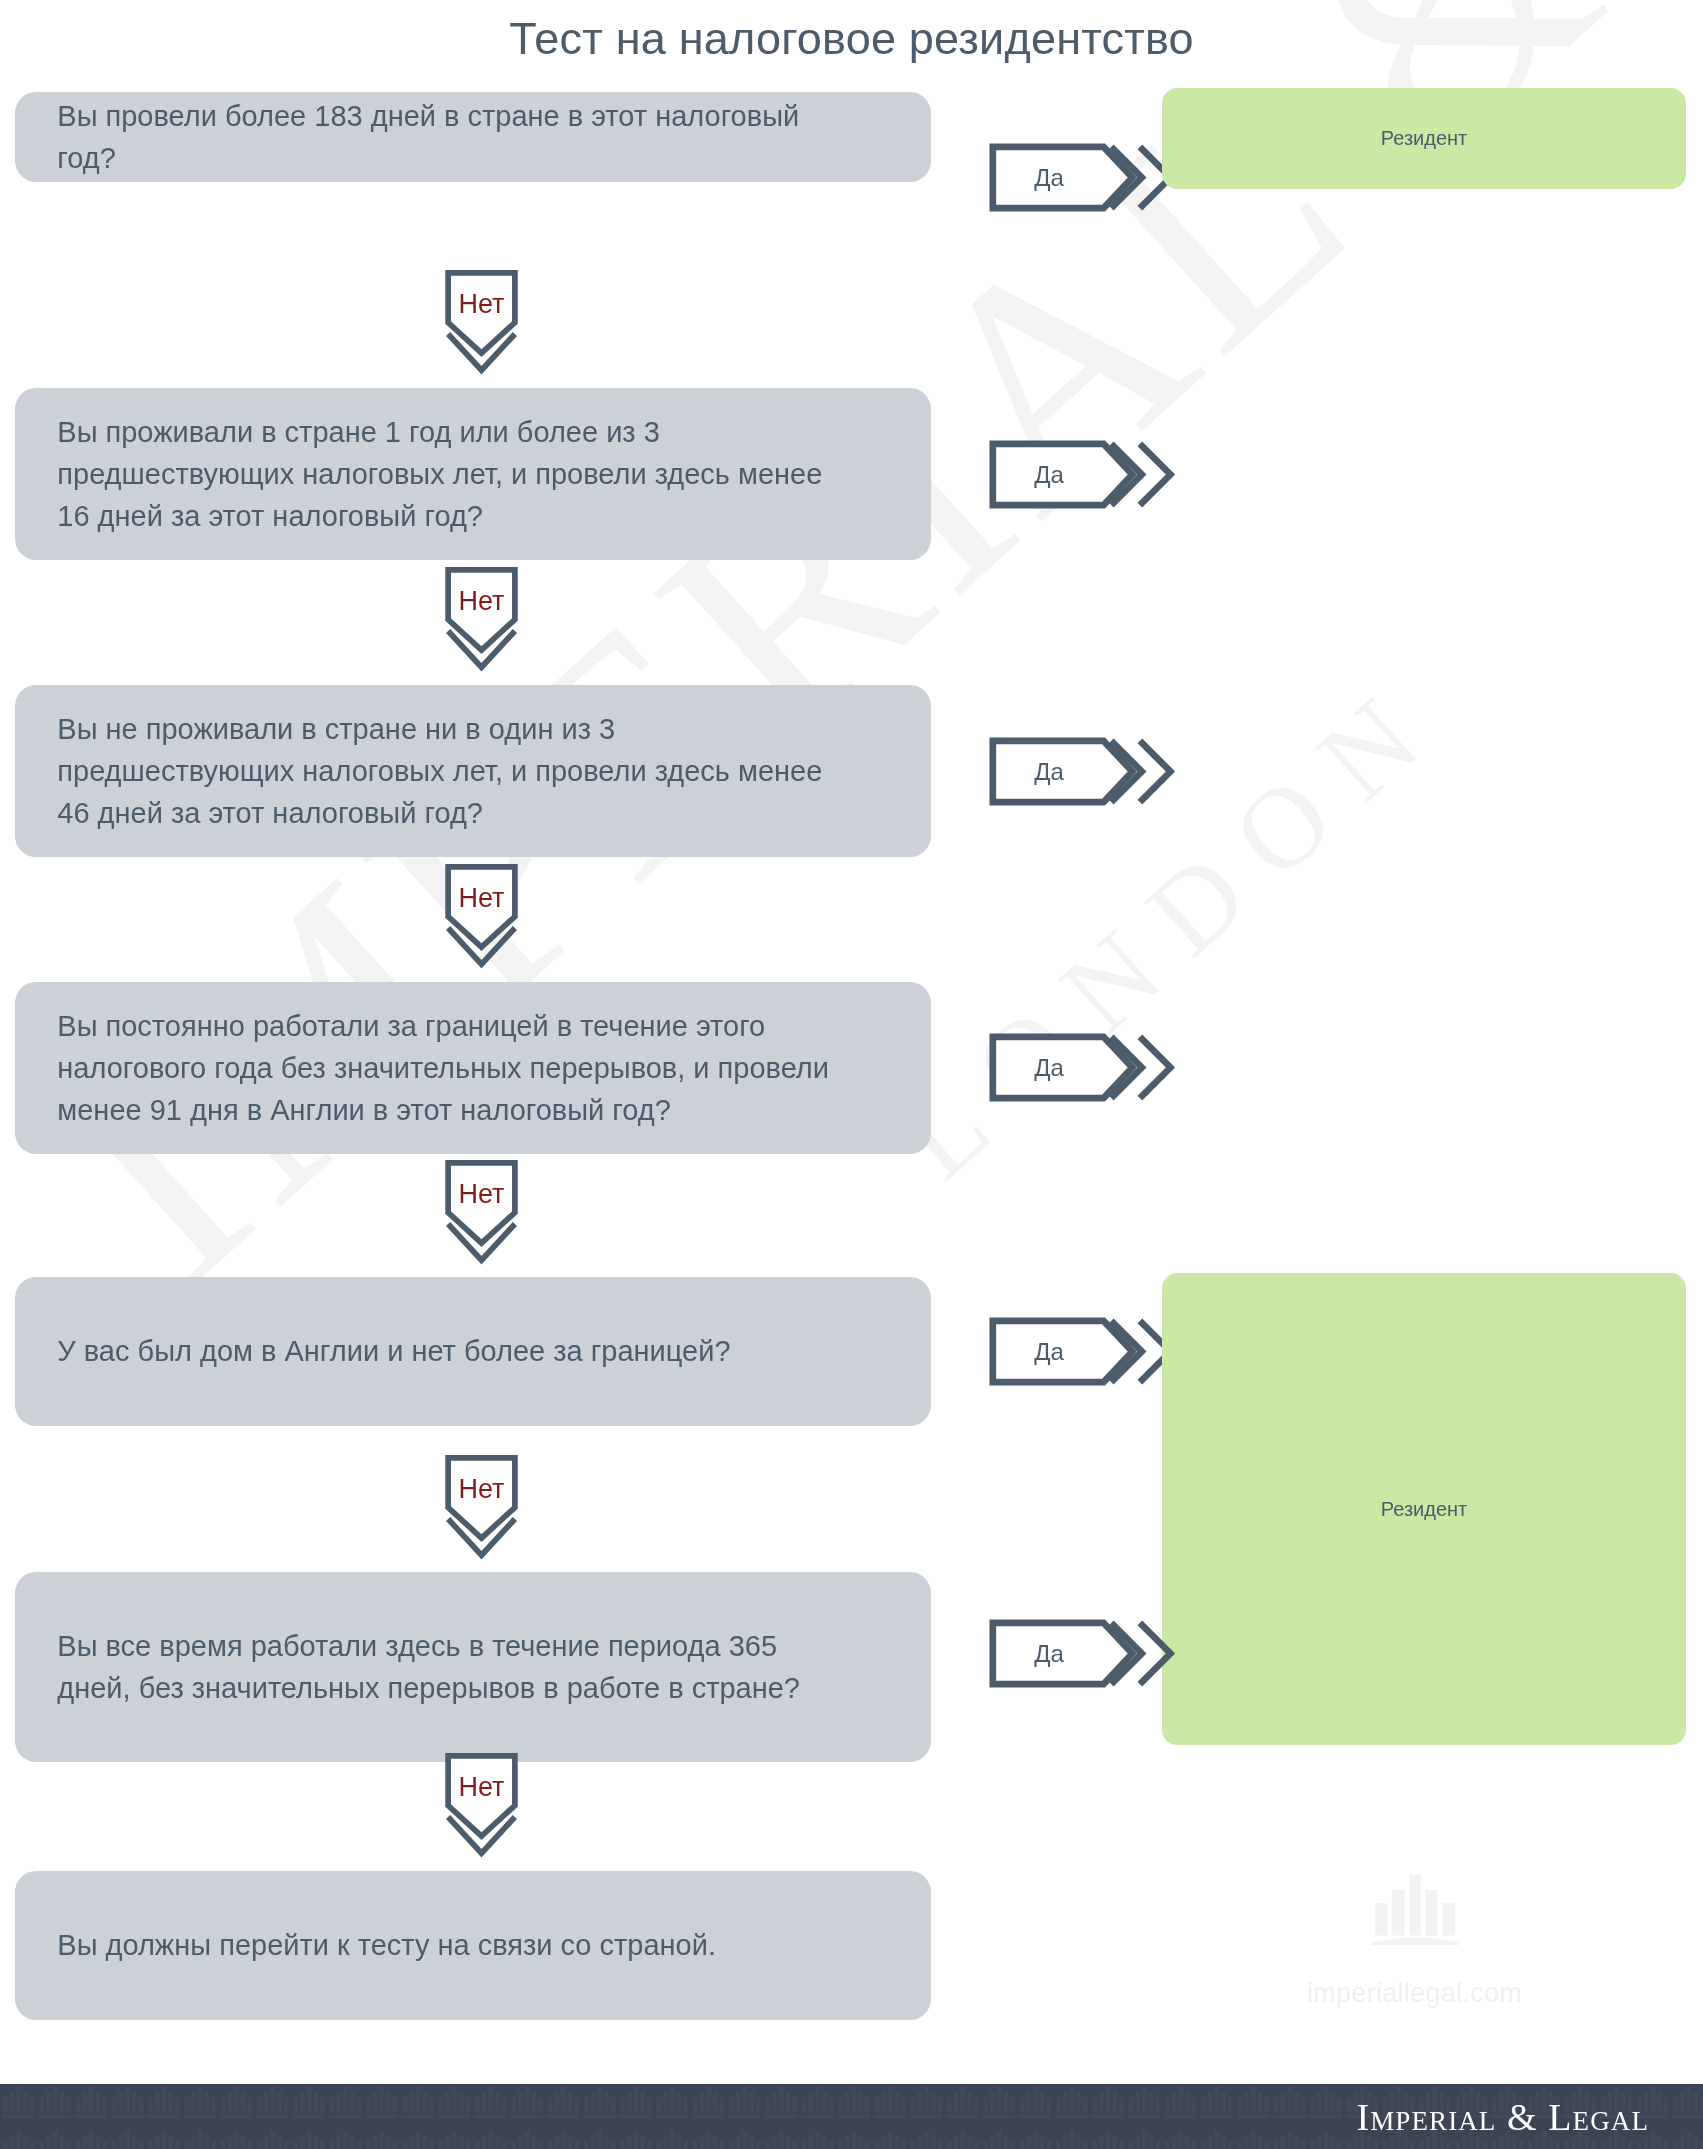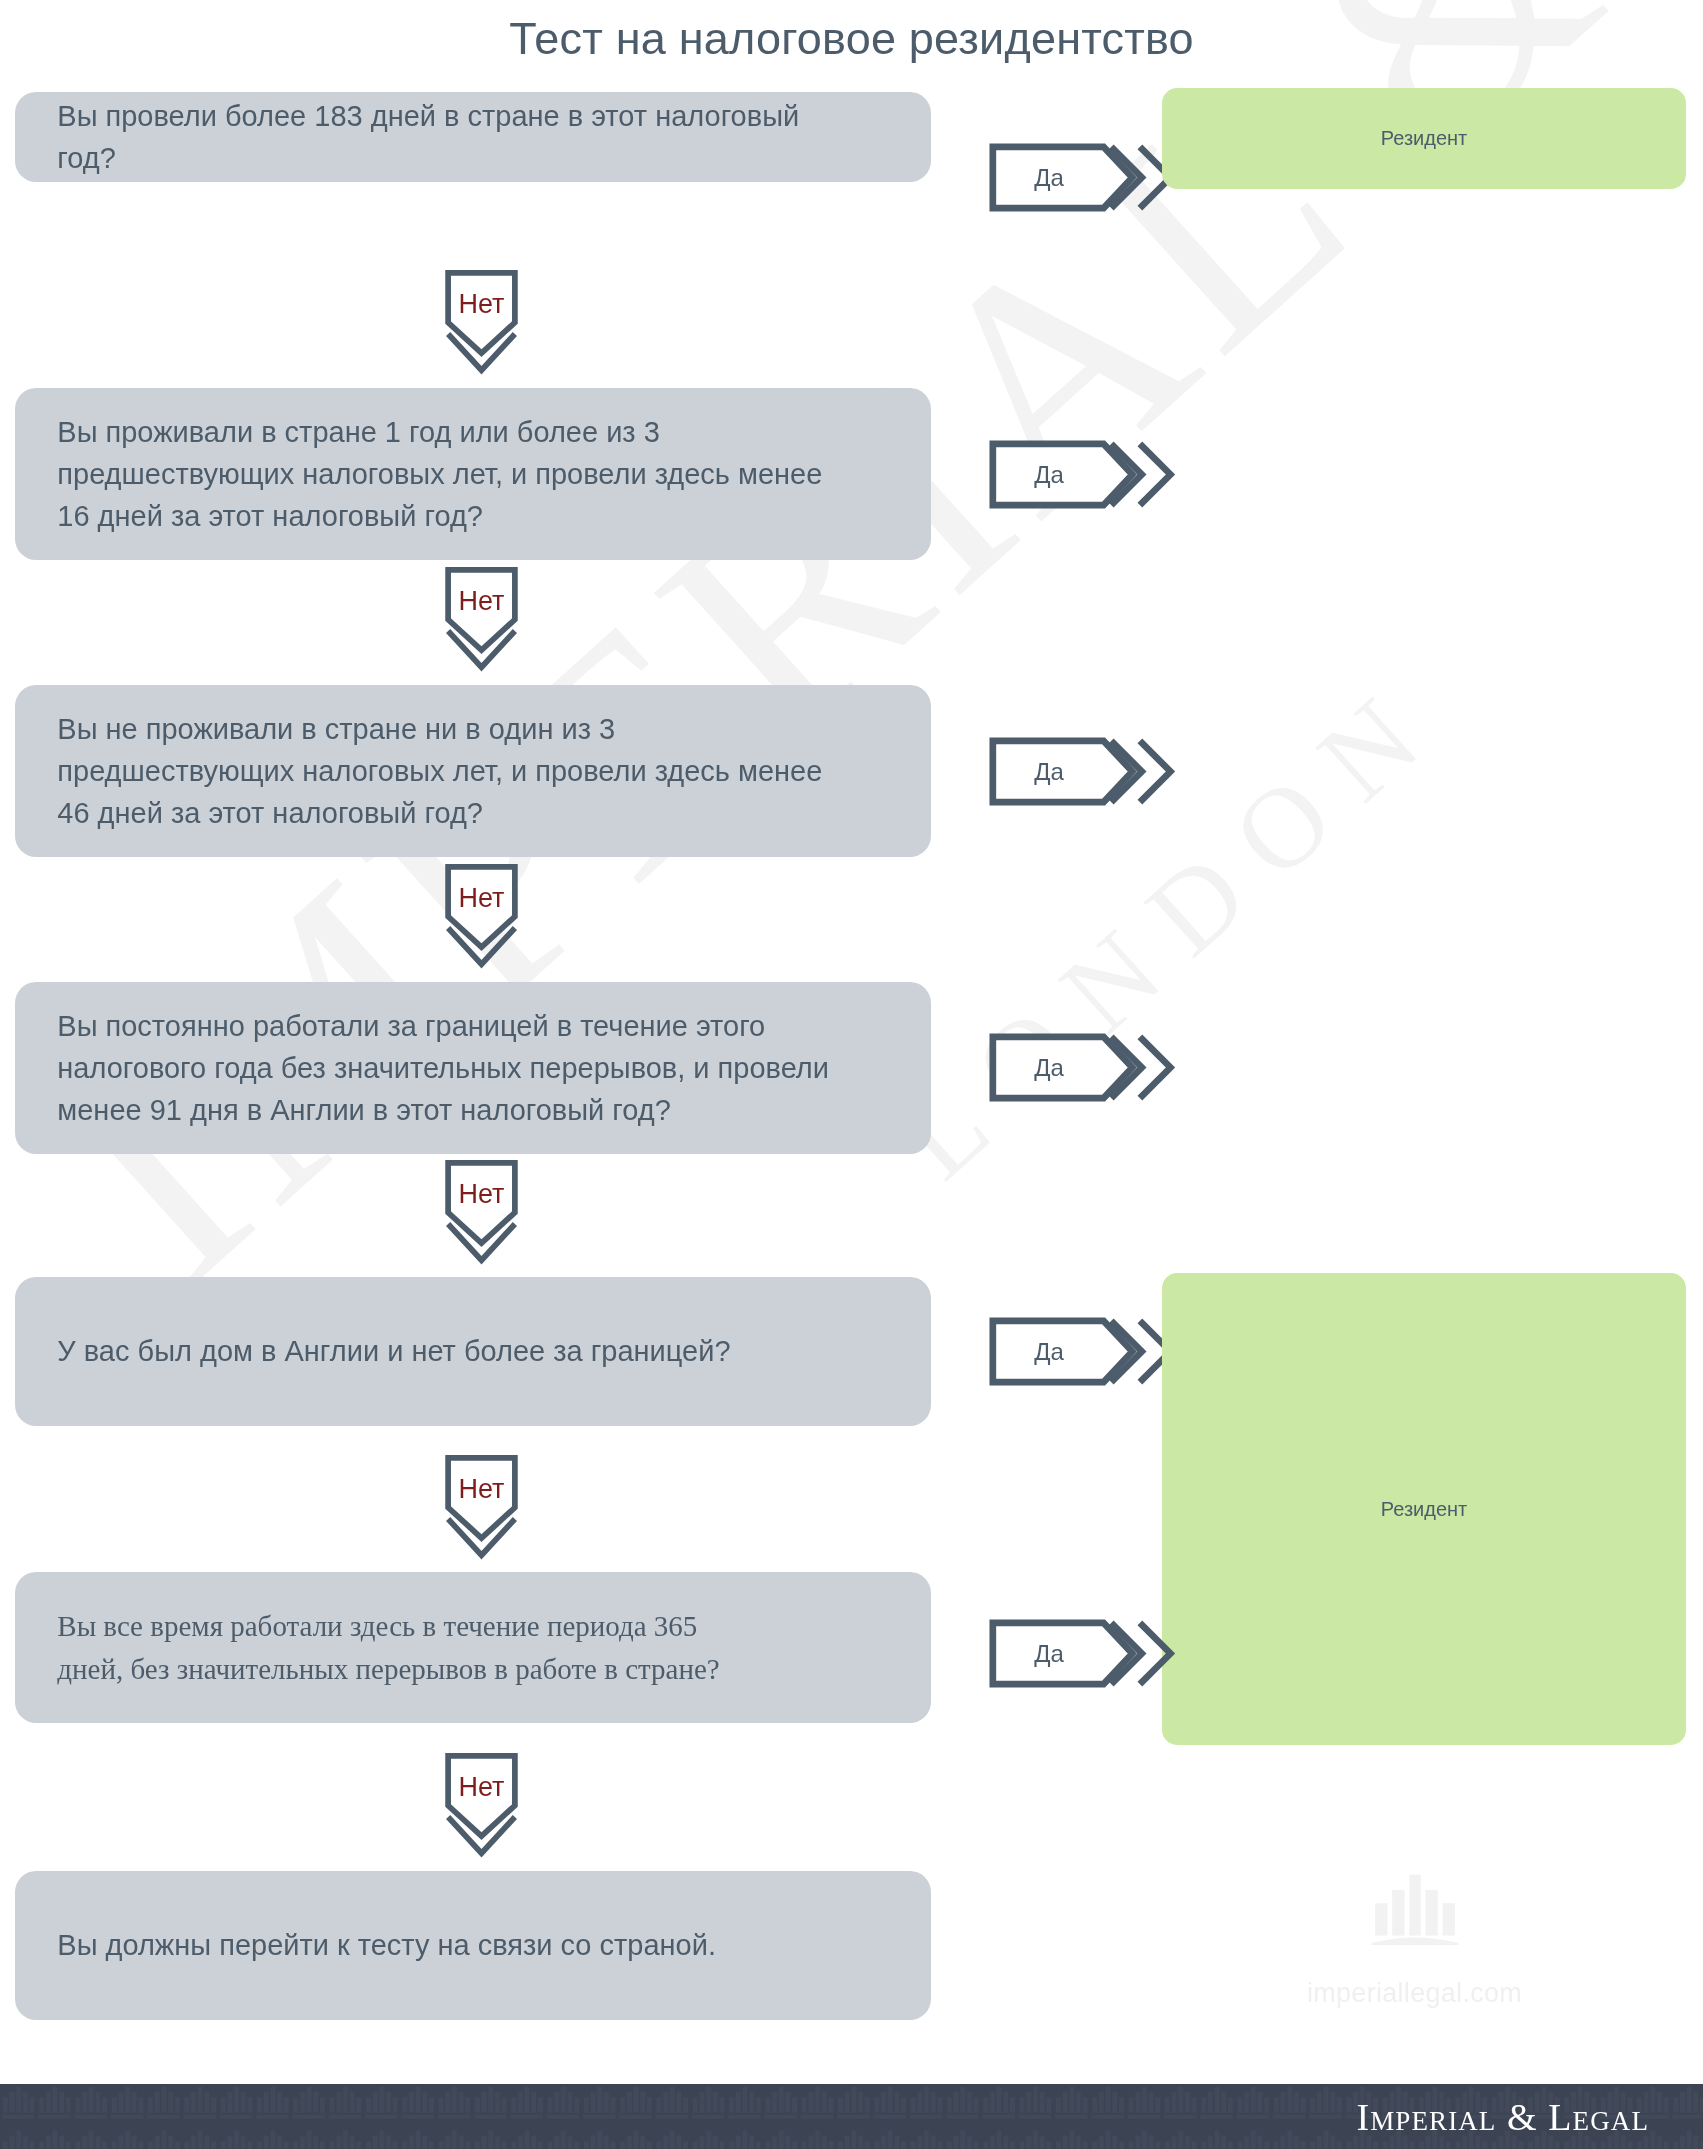--- a/index.html
+++ b/index.html
@@ -312,21 +312,21 @@
   </div>
 
   <div class="no-arrow" style="top:1456px;">
     <svg viewBox="0 0 78 108" xmlns="http://www.w3.org/2000/svg">
       <path d="M4 2 V54 L39 86 L74 54 V2 Z" fill="#ffffff" stroke="#4d5c6b" stroke-width="6" stroke-linejoin="miter"></path>
       <path d="M4 66 L39 104 L74 66" fill="none" stroke="#4d5c6b" stroke-width="6" stroke-linejoin="miter"></path>
     </svg>
     <span class="no-label">Нет</span>
   </div>
 
-  <div class="question-box" style="top:1572px;height:151px;font-family:Liberation Serif, serif;">
+  <div class="question-box" style="top:1572px;height:190px;">
     <span class="qtext">
       <span>Вы все время работали здесь в течение периода 365</span><br>
       <span>дней, без значительных перерывов в работе в стране?</span>
     </span>
   </div>
 
   <div class="yes-arrow" style="left:956px;top:1619px;">
     <svg viewBox="0 0 200 72" xmlns="http://www.w3.org/2000/svg">
       <path d="M4 4 H120 L150 36 L120 68 H4 Z" fill="#ffffff" stroke="#4d5c6b" stroke-width="7" stroke-linejoin="miter"></path>
       <path d="M128 4 L160 36 L128 68" fill="none" stroke="#4d5c6b" stroke-width="7" stroke-linejoin="miter"></path>

